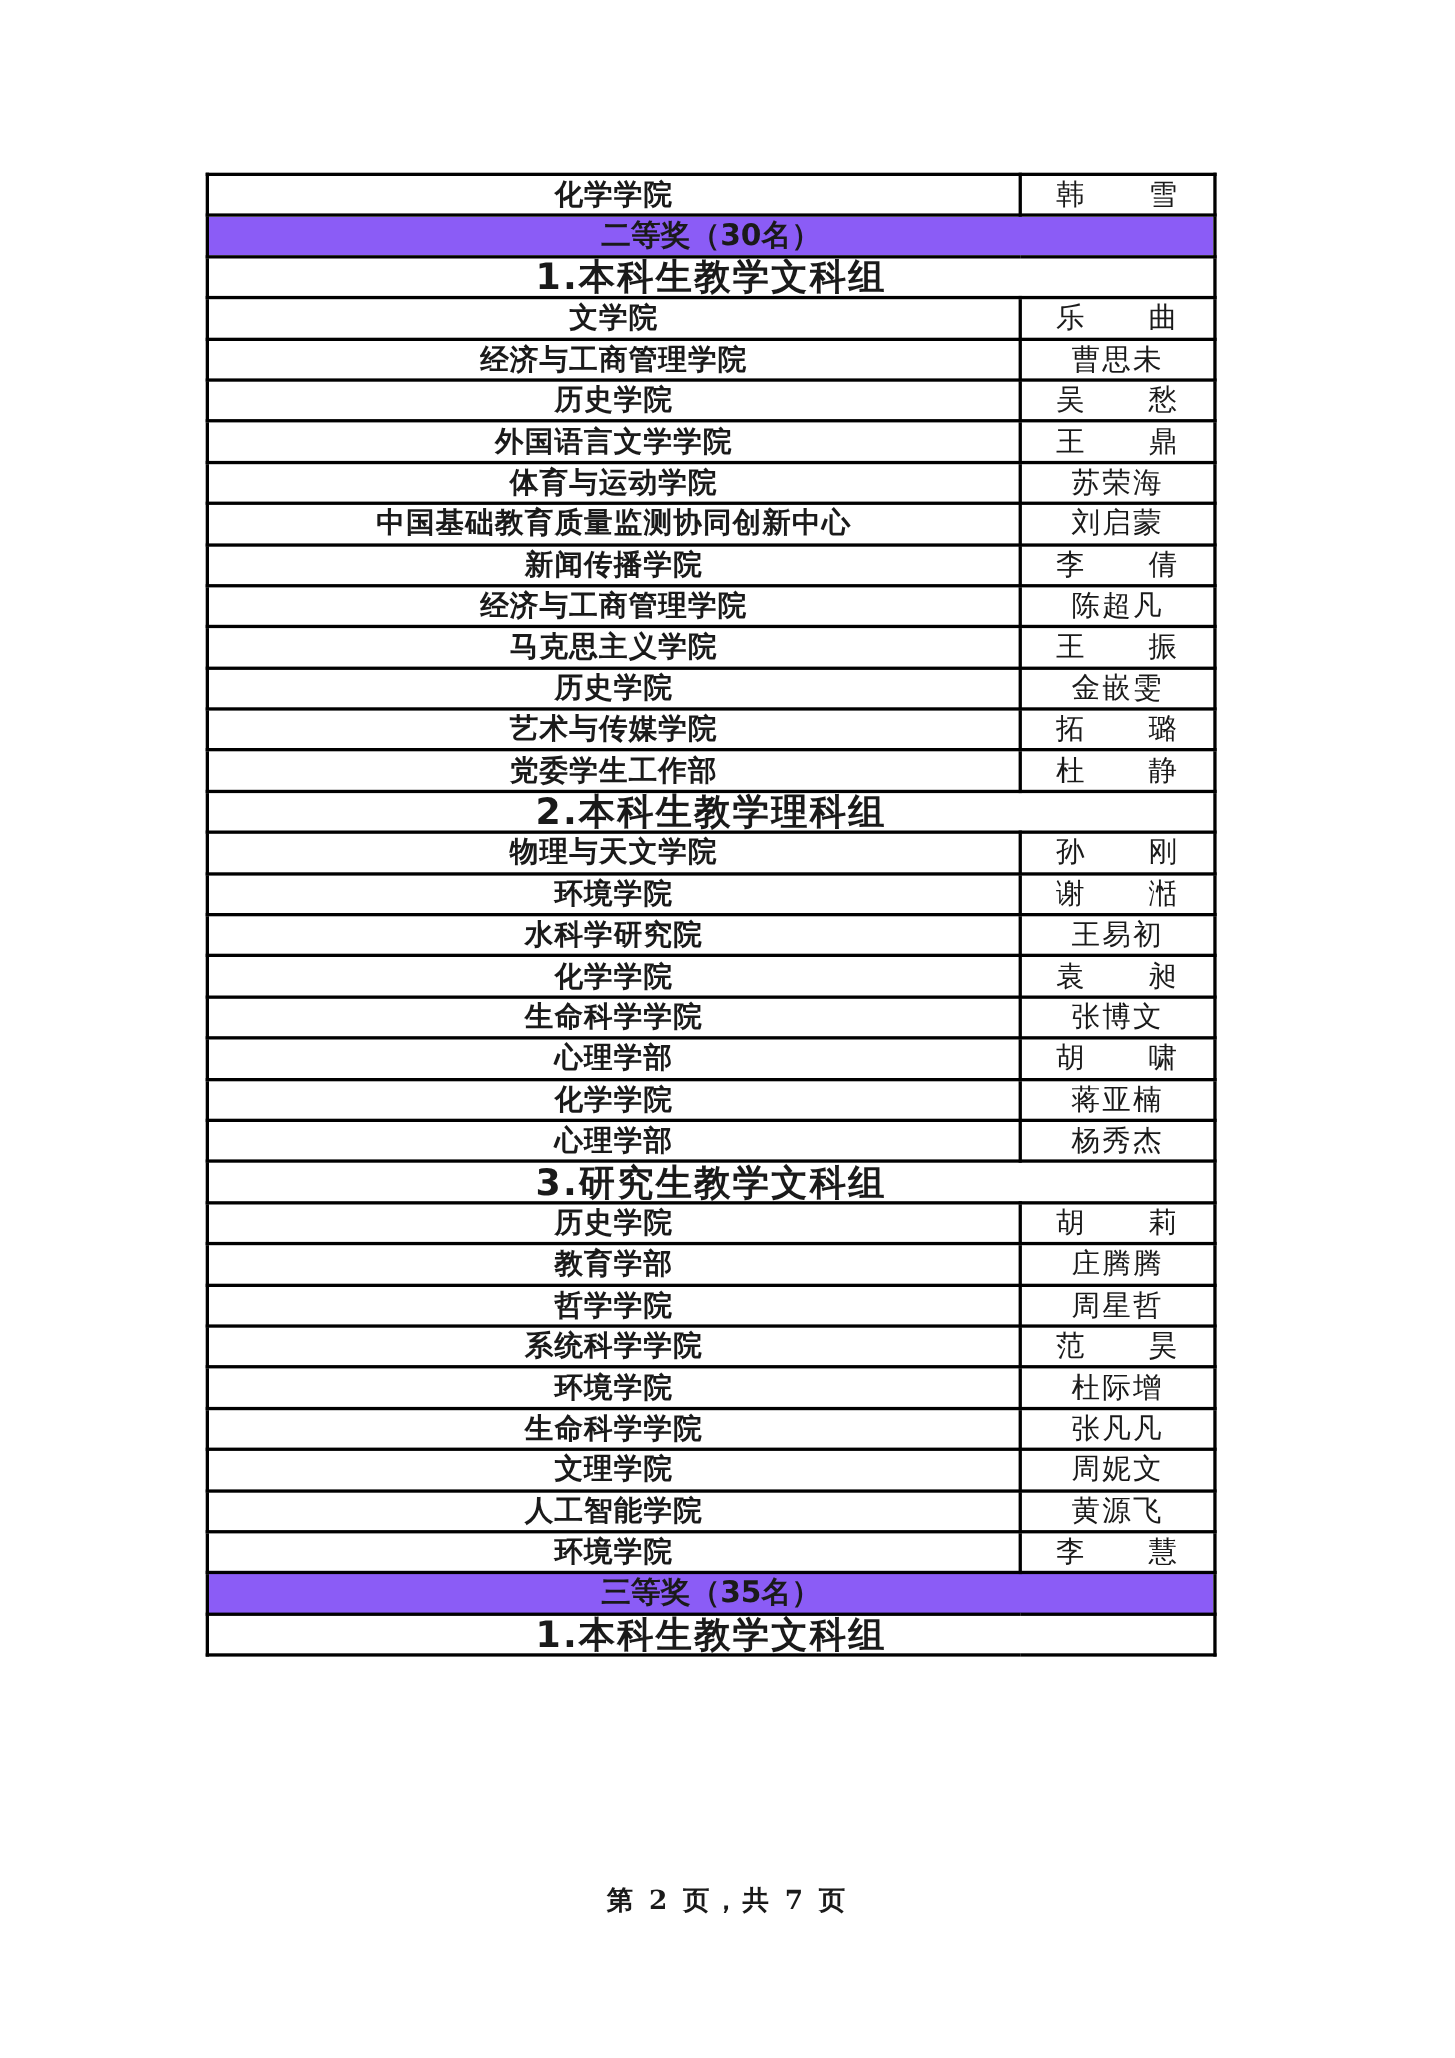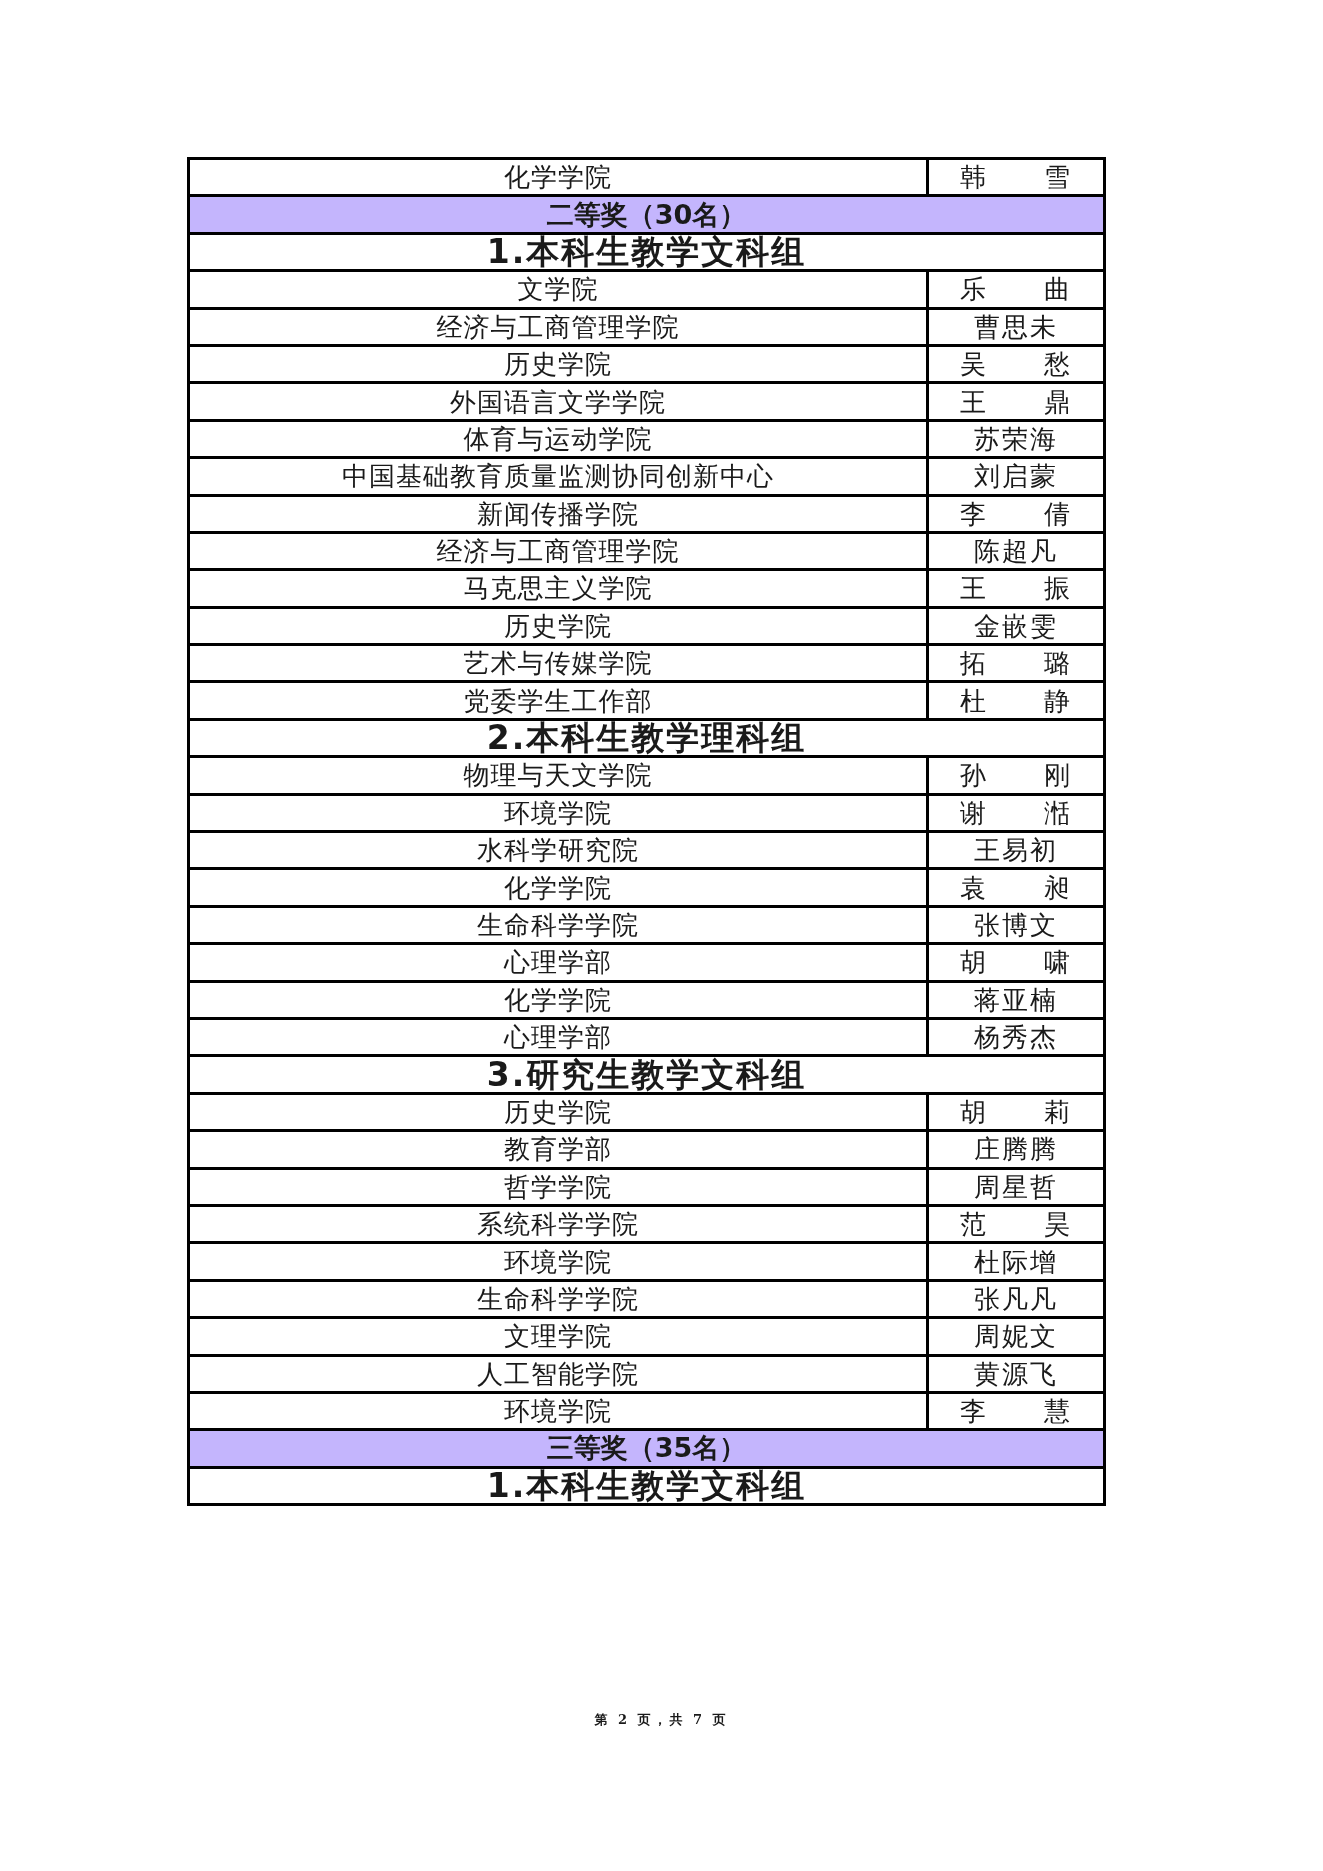--- a/index.html
+++ b/index.html
@@ -5,27 +5,27 @@
   html, body { margin: 0; padding: 0; background: #ffffff; }
   body { width: 1323px; height: 1871px; position: relative; overflow: hidden;
          font-family: "DejaVu Sans", "Liberation Sans", sans-serif; color: #1a1a1a; }
   .page-table { position: absolute; left: 187px; top: 157px; width: 916px;
                 border-collapse: collapse; table-layout: fixed; }
   .page-table td { border: 3px solid #000; height: 34.4px; padding: 0; text-align: center;
                    vertical-align: middle; font-size: 26px; line-height: 34px; white-space: nowrap;
                    overflow: hidden; }
   .page-table col.c1 { width: 739px; }
   .page-table col.c2 { width: 177px; }
-  td.dept { font-weight: normal; letter-spacing: 1px; }
+  td.dept { font-weight: bold; letter-spacing: 1px; }
   td.name { letter-spacing: 2px; }
   td.name span.sp { display: inline-block; width: 56px; }
-  tr.award td { background: #c4b5fd; font-weight: bold; font-size: 27px; }
+  tr.award td { background: #8b5cf6; font-weight: bold; font-size: 27px; }
   tr.group td { font-weight: bold; font-size: 33px; letter-spacing: 2px; }
   .footer { position: absolute; left: 0; width: 1323px; top: 1711px; text-align: center;
-            font-family: "DejaVu Serif", "Liberation Serif", serif; font-weight: bold; font-size: 13px;
+            font-family: "DejaVu Serif", "Liberation Serif", serif; font-weight: bold; font-size: 24px;
             letter-spacing: 3px; }
 </style>
 </head>
 <body>
 
 <table class="page-table">
   <colgroup>
       <col class="c1">
       <col class="c2">
     </colgroup>

